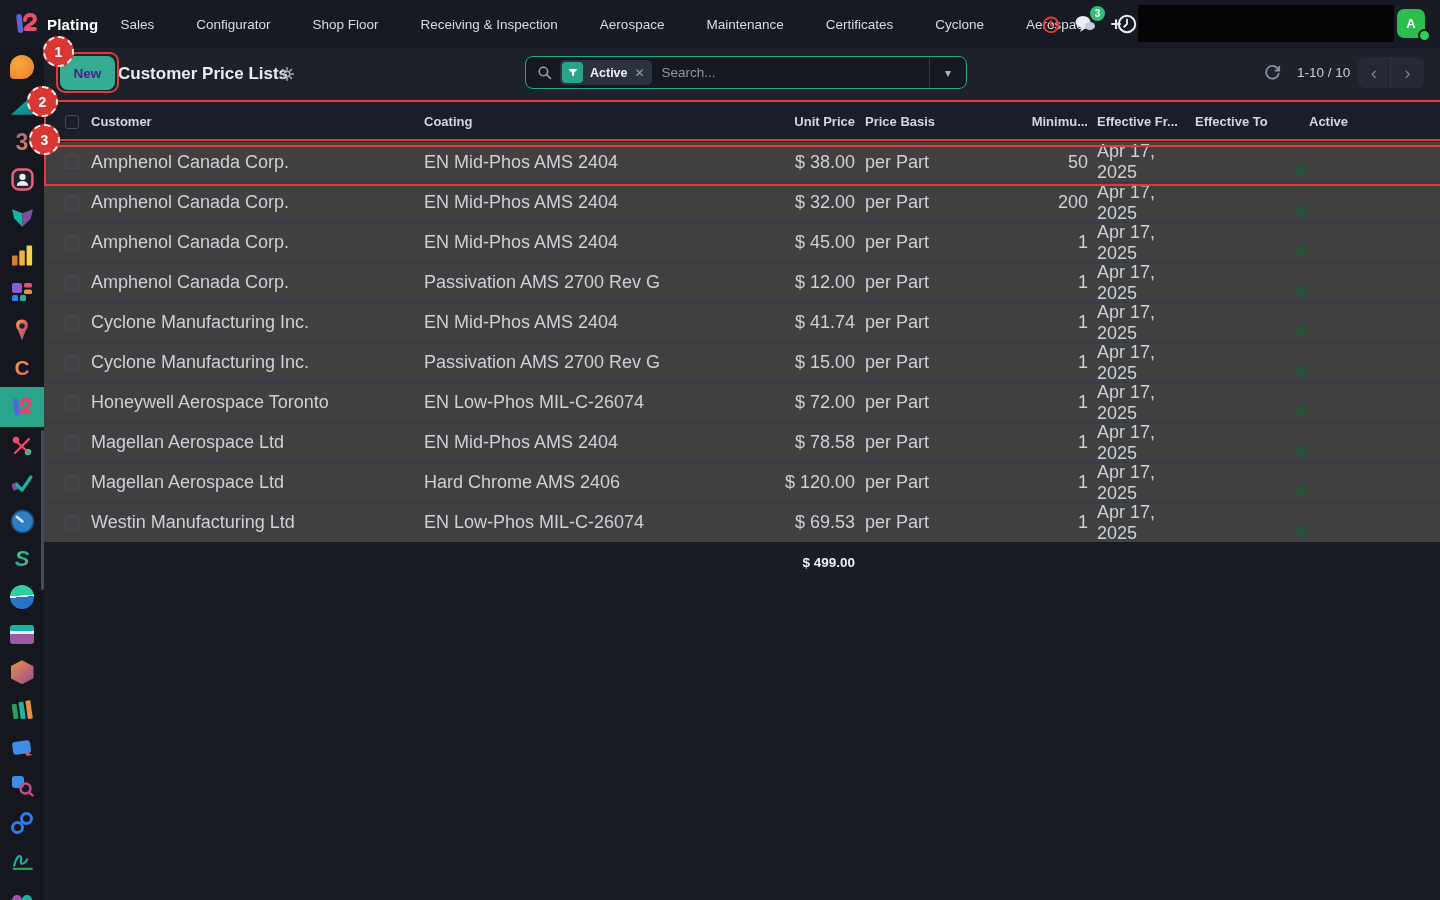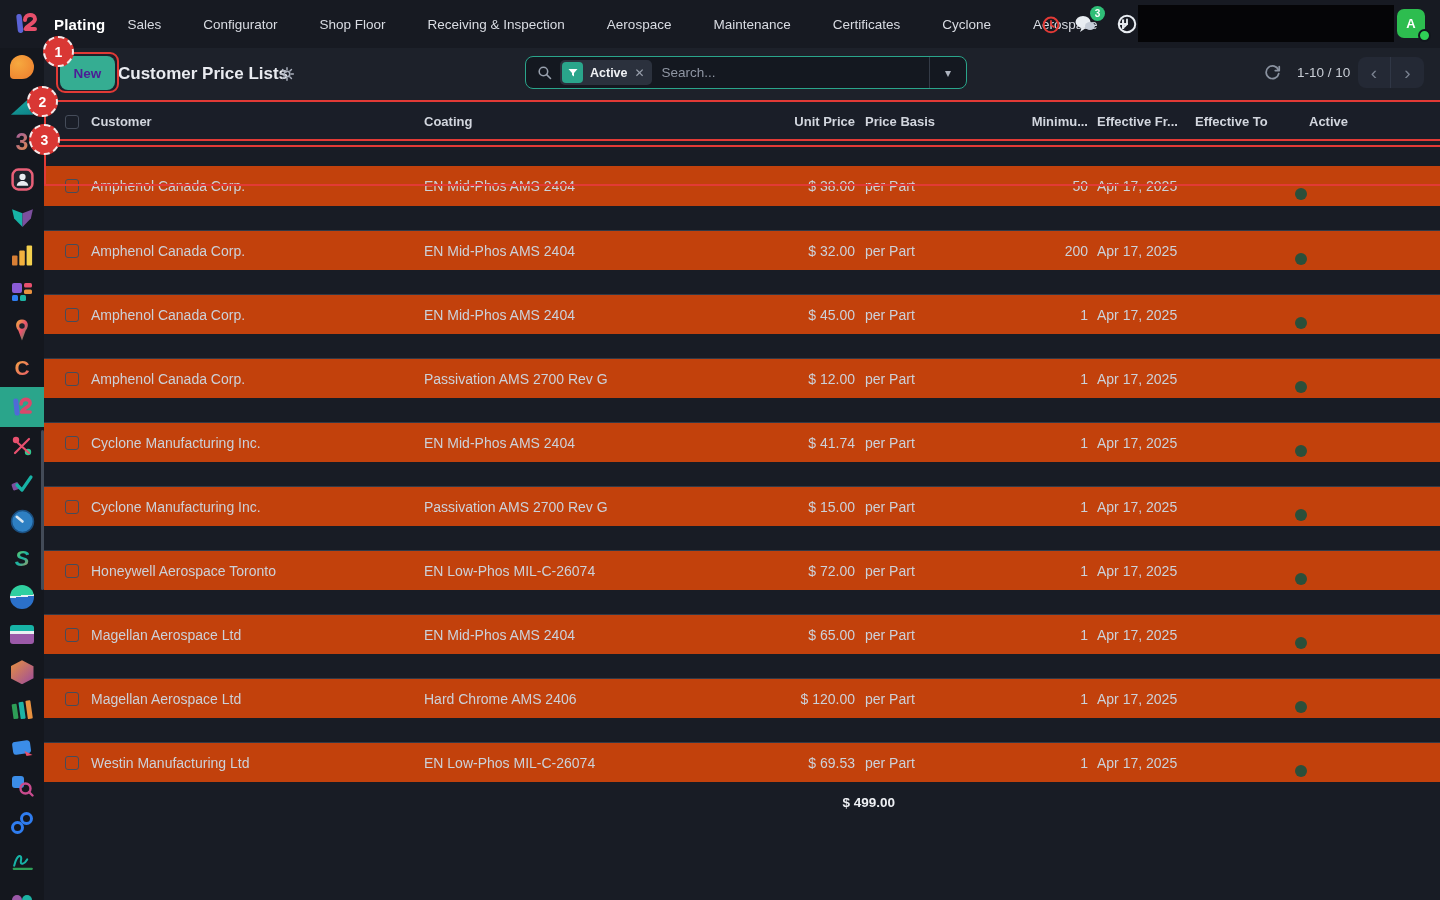--- a/index.html
+++ b/index.html
@@ -4,21 +4,21 @@
 <style>
   * { margin:0; padding:0; box-sizing:border-box; }
   html,body { width:1440px; height:900px; overflow:hidden; background:#171b23;
     font-family:"Liberation Sans", sans-serif; }
   .app { position:relative; width:1440px; height:900px; background:#171b23; }
 
   
   .topnav { position:absolute; left:0; top:0; width:1440px; height:48px;
     background:#171a22; display:flex; align-items:center; z-index:5; }
   .brand { display:flex; align-items:center; margin-left:13px; }
-  .brand-name { color:#fff; font-size:15px; font-weight:700; margin-left:15px; letter-spacing:.2px; }
+  .brand-name { color:#fff; font-size:15px; font-weight:700; margin-left:8px; letter-spacing:.2px; }
   .nav-items { display:flex; align-items:center; margin-left:22px; gap:42px; }
   .nav-item { color:#d9dce3; font-size:13.5px; cursor:pointer; white-space:nowrap; }
   .nav-plus { color:#e3e6ec; font-size:19px; font-weight:700; margin-left:20px; cursor:pointer; }
   .nav-ico { position:absolute; top:11px; width:26px; height:26px; display:flex;
     align-items:center; justify-content:center; cursor:pointer; }
   .chat-badge { position:absolute; top:-5px; right:-7px; min-width:15px; height:15px;
     border-radius:8px; background:#2fbf77; color:#fff; font-size:10px; font-weight:700;
     display:flex; align-items:center; justify-content:center; padding:0 3px; }
   .blackout { position:absolute; left:1138px; top:5px; width:256px; height:37px; background:#050507; }
   .avatar { position:absolute; left:1397px; top:9px; width:28px; height:29px; border-radius:7px;
@@ -77,38 +77,38 @@
   .page-count { position:absolute; left:1253px; top:17px; color:#c9ced6; font-size:13.5px; }
   .pager { position:absolute; left:1314px; top:9px; width:66px; height:31px; background:#242935;
     border-radius:8px; display:flex; }
   .pager-btn { width:33px; display:flex; align-items:center; justify-content:center;
     color:#79818f; font-size:19px; cursor:pointer; }
   .pager-btn:first-child { border-right:1px solid #303746; }
 
   
   .thead { position:relative; height:41px; background:#1a1e28; display:flex; align-items:center;
     color:#d2d6de; font-size:13px; font-weight:700; }
-  .trow { position:relative; height:40px; background:#c2410c; display:flex; align-items:center;
-    color:#ccd1d9; font-size:14px; border-top:1px solid #333946;margin-top:24px; }
+  .trow { position:relative; height:40px; background:#404040; display:flex; align-items:center;
+    color:#ccd1d9; font-size:18px; border-top:1px solid #333946; }
   .trow:first-of-type { border-top:none; }
   .c-check { width:47px; display:flex; justify-content:flex-end; }
   .checkbox { width:14px; height:14px; border:1.5px solid #454c5a; border-radius:3px;
     margin-right:12px; cursor:pointer; }
   .c-customer { width:333px; }
   .c-coating { width:343px; }
   .c-price { width:88px; text-align:right; }
   .c-basis { width:133px; padding-left:10px; }
   .c-min { width:100px; text-align:right; }
   .c-efrom { width:107px; padding-left:9px; }
   .c-eto { width:105px; }
   .c-active { flex:1; padding-left:9px; }
   .toggle { width:27px; height:16px; border-radius:9px; background:#31c45a; position:relative; cursor:pointer; }
   .toggle::after { content:""; position:absolute; right:2px; top:2px; width:12px; height:12px;
     border-radius:50%; background:#2b4f3a; }
-  .tfoot { height:40px; background:#181c25; display:flex; align-items:center;margin-left:40px; }
+  .tfoot { height:40px; background:#181c25; display:flex; align-items:center; }
   .tfoot-total { width:811px; text-align:right; color:#eef0f4; font-size:13.5px; font-weight:700; }
 
   
   .ann-box { position:absolute; border:2.5px solid #e23a36; z-index:40; pointer-events:none; }
   .ann-circle { position:absolute; width:31px; height:31px; border-radius:50%; background:#d93734;
     border:2px dashed #f7e9e9; color:#fff; font-size:14px; font-weight:700; display:flex;
     align-items:center; justify-content:center; z-index:41; pointer-events:none; }
   svg { display:block; }
 </style>
 </head>
@@ -450,21 +450,21 @@
         <span class="c-efrom">Apr 17, 2025</span>
         <span class="c-eto"></span>
         <span class="c-active"><span class="toggle"></span></span>
       </div>
       <div class="trow">
         <span class="c-check">
             <span class="checkbox"></span>
           </span>
         <span class="c-customer">Magellan Aerospace Ltd</span>
         <span class="c-coating">EN Mid-Phos AMS 2404</span>
-        <span class="c-price">$ 65.00</span>
+        <span class="c-price">$ 78.58</span>
         <span class="c-basis">per Part</span>
         <span class="c-min">1</span>
         <span class="c-efrom">Apr 17, 2025</span>
         <span class="c-eto"></span>
         <span class="c-active"><span class="toggle"></span></span>
       </div>
       <div class="trow">
         <span class="c-check">
             <span class="checkbox"></span>
           </span>

